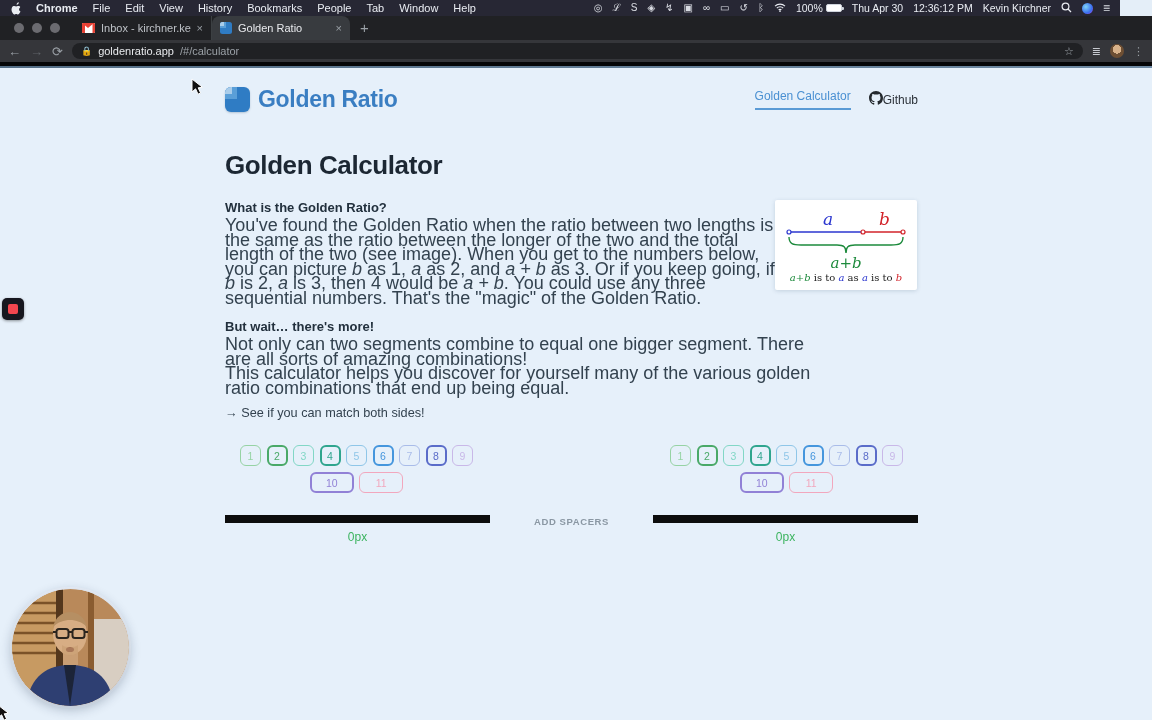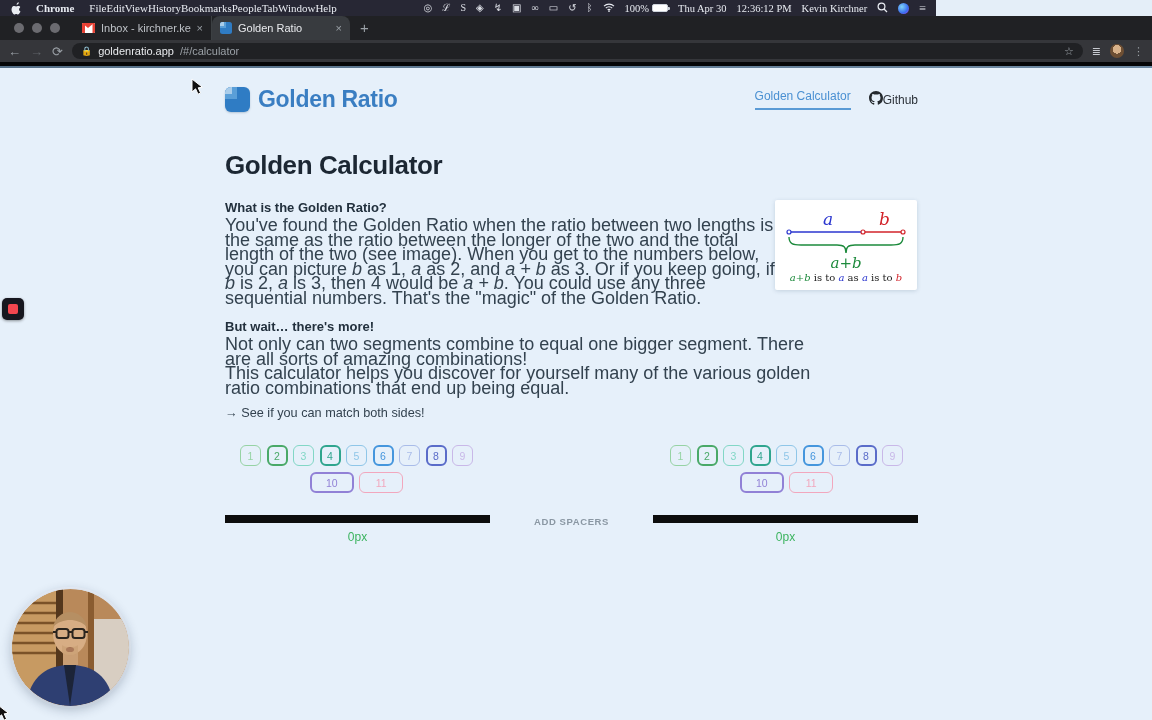--- a/index.html
+++ b/index.html
@@ -1,21 +1,21 @@
 <!DOCTYPE html>
 <html><head>
 <meta charset="utf-8">
 <style>
   * { box-sizing: border-box; margin: 0; padding: 0; }
   html,body { width:1152px; height:720px; overflow:hidden; }
   body { font-family:"Liberation Sans",sans-serif; background:#e4eef8; position:relative; }
 
   
-  .menubar { position:absolute; top:0; left:0; width:936px; height:16px; background:#272734;
-    color:#e9ecf2; font-size:11px; display:flex; align-items:center; padding:0 10px; z-index:50;font-family:Liberation Serif, serif; }
+  .menubar { position:absolute; top:0; left:0; width:1120px; height:16px; background:#272734;
+    color:#e9ecf2; font-size:11px; display:flex; align-items:center; padding:0 10px; z-index:50; }
   .mb-left { display:flex; align-items:center; gap:15px; }
   .mb-left .apple { display:flex; align-items:center; }
   .mb-left .menu-item { cursor:default; }
   .mb-left .app-name { font-weight:700; }
   .mb-right { margin-left:auto; display:flex; align-items:center; gap:10px; font-size:10.5px; }
   .status-glyph { font-size:10px; line-height:1; opacity:.92; }
   .battery-wrap { display:flex; align-items:center; gap:3px; }
   .battery-body { width:16px; height:8px; border:1px solid #cfd4dc; border-radius:2px; position:relative; background:#fff; }
   .battery-body:after { content:""; position:absolute; right:-3px; top:1.5px; width:2px; height:3px; background:#cfd4dc; border-radius:0 1px 1px 0; }
   .siri-dot { width:11px; height:11px; border-radius:50%; background:radial-gradient(circle at 35% 35%, #7fd4f5, #3a6ff0 60%, #b23df0); }
@@ -109,21 +109,21 @@
 <body>
 
 <div class="menubar">
   <div class="mb-left">
     <span class="apple">
       <svg width="11" height="13" viewBox="0 0 14 17">
           <path fill="#e9ecf2" d="M9.1 1.6C9.6.8 10.5.2 11.3.2c.1.9-.2 1.8-.7 2.4-.5.7-1.4 1.2-2.2 1.1-.1-.8.3-1.6.7-2.1zM13 6c-1.1-.7-2.3-.7-2.9-.7-.9 0-1.8.6-2.3.6-.6 0-1.4-.6-2.4-.6-1.2 0-2.4.7-3 1.8-1.3 2.2-.3 5.6.9 7.4.6.9 1.3 1.9 2.3 1.8.9 0 1.2-.6 2.3-.6 1.1 0 1.4.6 2.3.6 1 0 1.6-.9 2.2-1.8.5-.7.9-1.6 1.1-2.1-2.2-.9-2.6-4-.5-5.2z"></path>
         </svg>
     </span>
     <span class="menu-item app-name">Chrome</span>
-    <span id="menu-items" style="display:flex;">
+    <span id="menu-items" style="display:flex;gap:15px;">
         <span class="menu-item">File</span>
         <span class="menu-item">Edit</span>
         <span class="menu-item">View</span>
         <span class="menu-item">History</span>
         <span class="menu-item">Bookmarks</span>
         <span class="menu-item">People</span>
         <span class="menu-item">Tab</span>
         <span class="menu-item">Window</span>
         <span class="menu-item">Help</span>
       </span>

